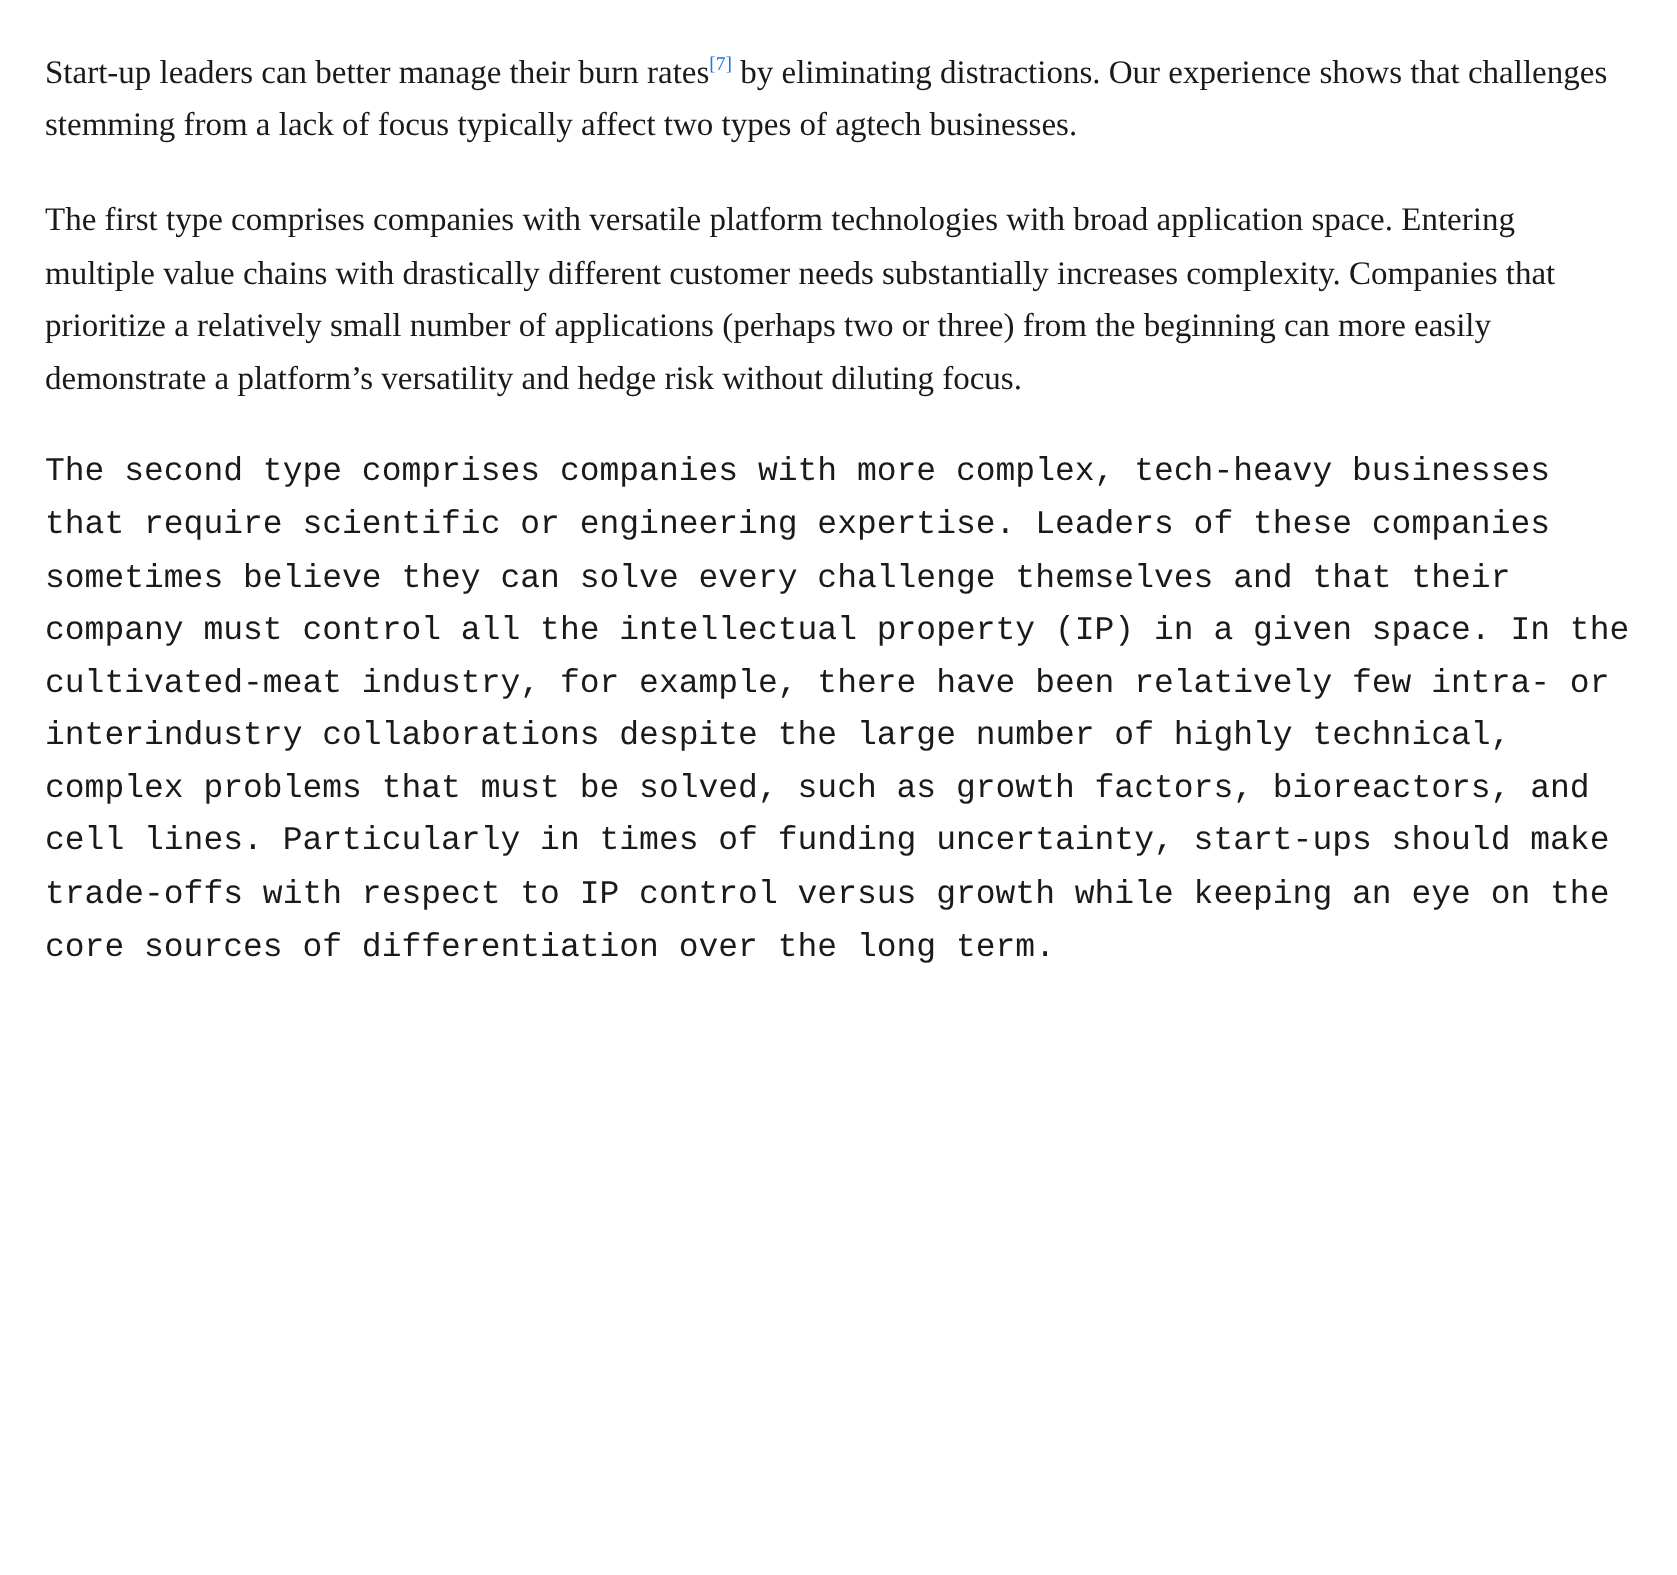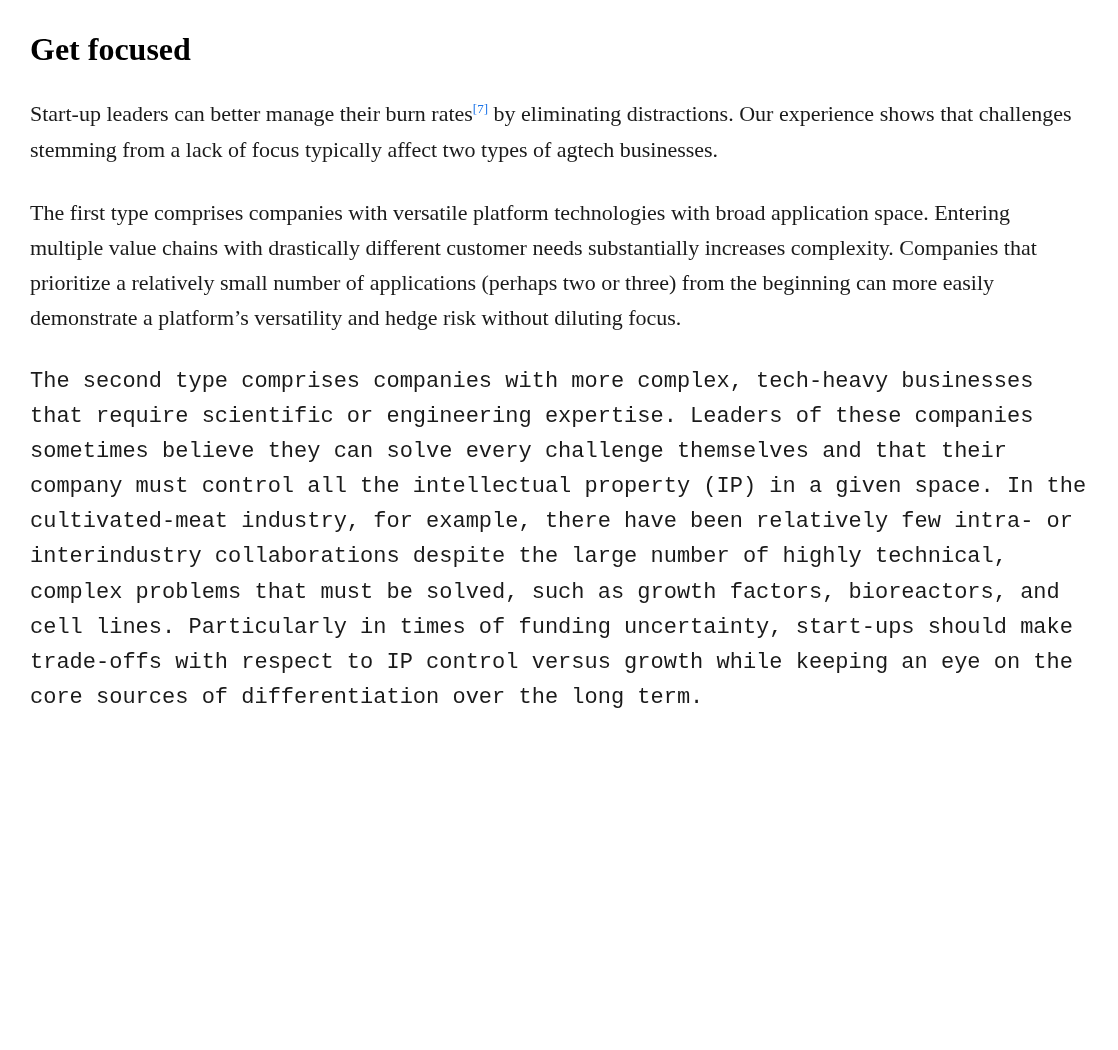--- a/index.html
+++ b/index.html
@@ -48,21 +48,20 @@
       color: #1a73e8;
       vertical-align: super;
       line-height: 0;
     }
   </style>
 </head>
 <body>
 
 <div class="article-section">
 
-  <h1 class="section-title">Get focused</h1>
 
   <p class="body-text">
     <span>Start-up leaders can better manage their burn rates</span><sup><span>[7]</span></sup><span> by eliminating distractions. Our experience shows that challenges stemming from a lack of focus typically affect two types of agtech businesses.</span>
   </p>
 
   <p class="body-text">The first type comprises companies with versatile platform technologies with broad application space. Entering multiple value chains with drastically different customer needs substantially increases complexity. Companies that prioritize a relatively small number of applications (perhaps two or three) from the beginning can more easily demonstrate a platform’s versatility and hedge risk without diluting focus.</p>
 
   <p class="body-text">The second type comprises companies with more complex, tech-heavy businesses that require scientific or engineering expertise. Leaders of these companies sometimes believe they can solve every challenge themselves and that their company must control all the intellectual property (IP) in a given space. In the cultivated-meat industry, for example, there have been relatively few intra- or interindustry collaborations despite the large number of highly technical, complex problems that must be solved, such as growth factors, bioreactors, and cell lines. Particularly in times of funding uncertainty, start-ups should make trade-offs with respect to IP control versus growth while keeping an eye on the core sources of differentiation over the long term.</p>
 
 </div>

